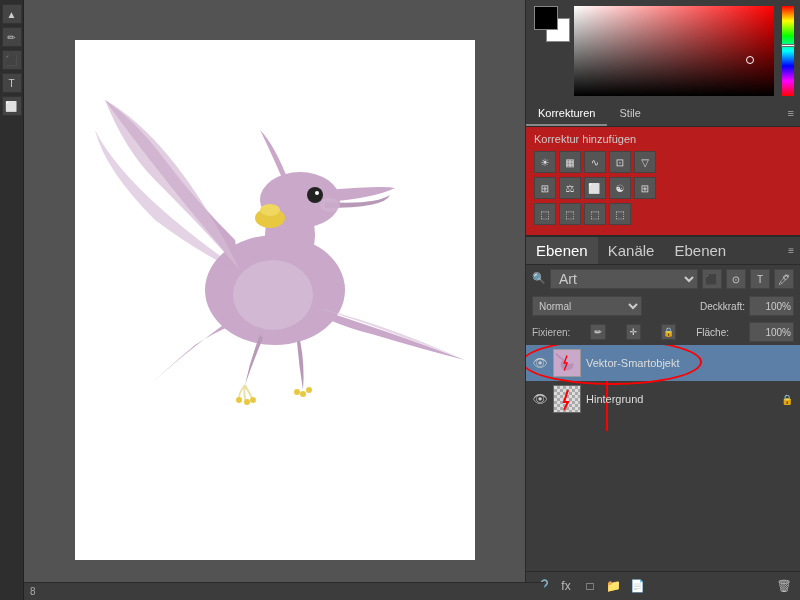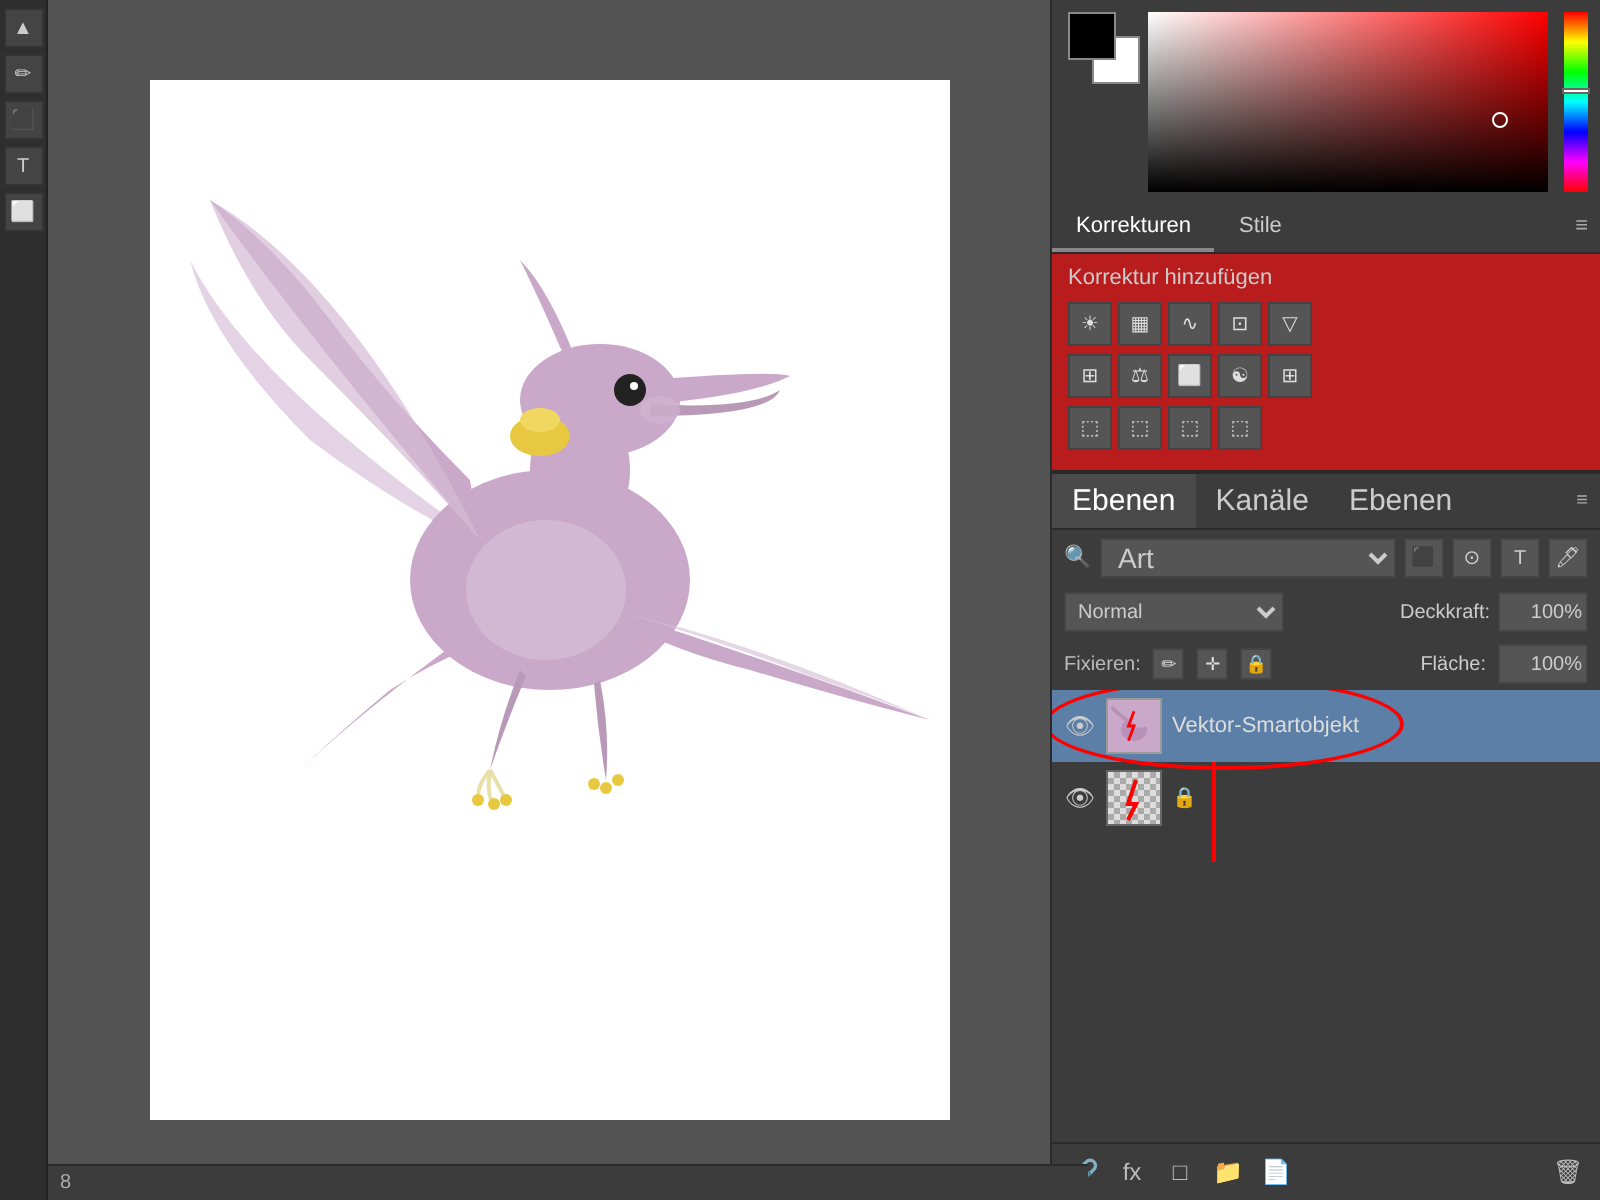--- a/index.html
+++ b/index.html
@@ -263,21 +263,21 @@
       color: #ccc;
       font-size: 10px;
       padding: 0 2px;
       text-align: right;
     }
 
     .fixieren-row {
       display: flex;
       align-items: center;
       padding: 3px 6px;
-      gap: 6px;
+      gap: 20px;
       font-size: 10px;
       color: #bbb;
     }
     .fix-icon {
       width: 16px;
       height: 16px;
       background: #555;
       border: 1px solid #444;
       cursor: pointer;
       display: flex;
@@ -617,20 +617,21 @@
       </div>
 
       <div class="layer-item">
         <div class="eye-icon">👁</div>
         <div class="layer-thumb layer-thumb-bg" style="position:relative;">
 
           <svg viewBox="0 0 28 28" width="28" height="28" style="position:absolute;top:0;left:0;">
             <path d="M14 4 L10 16 L14 16 L10 24" stroke="red" stroke-width="2" fill="none"></path>
           </svg>
         </div>
+        <span class="layer-name">Hintergrund</span>
         <div class="lock-icon">🔒</div>
       </div>
 
     </div>
 
     <div class="layers-toolbar">
       <button class="tool-btn">🔗</button>
       <button class="tool-btn">fx</button>
       <button class="tool-btn">□</button>
       <button class="tool-btn">📁</button>

